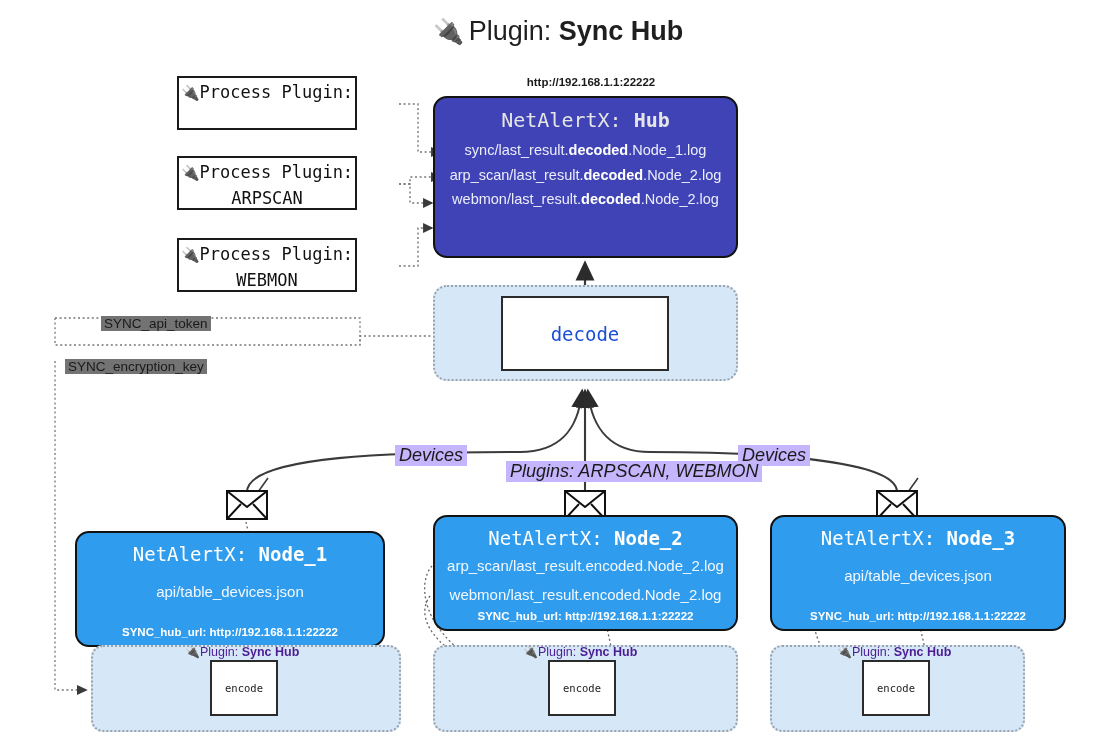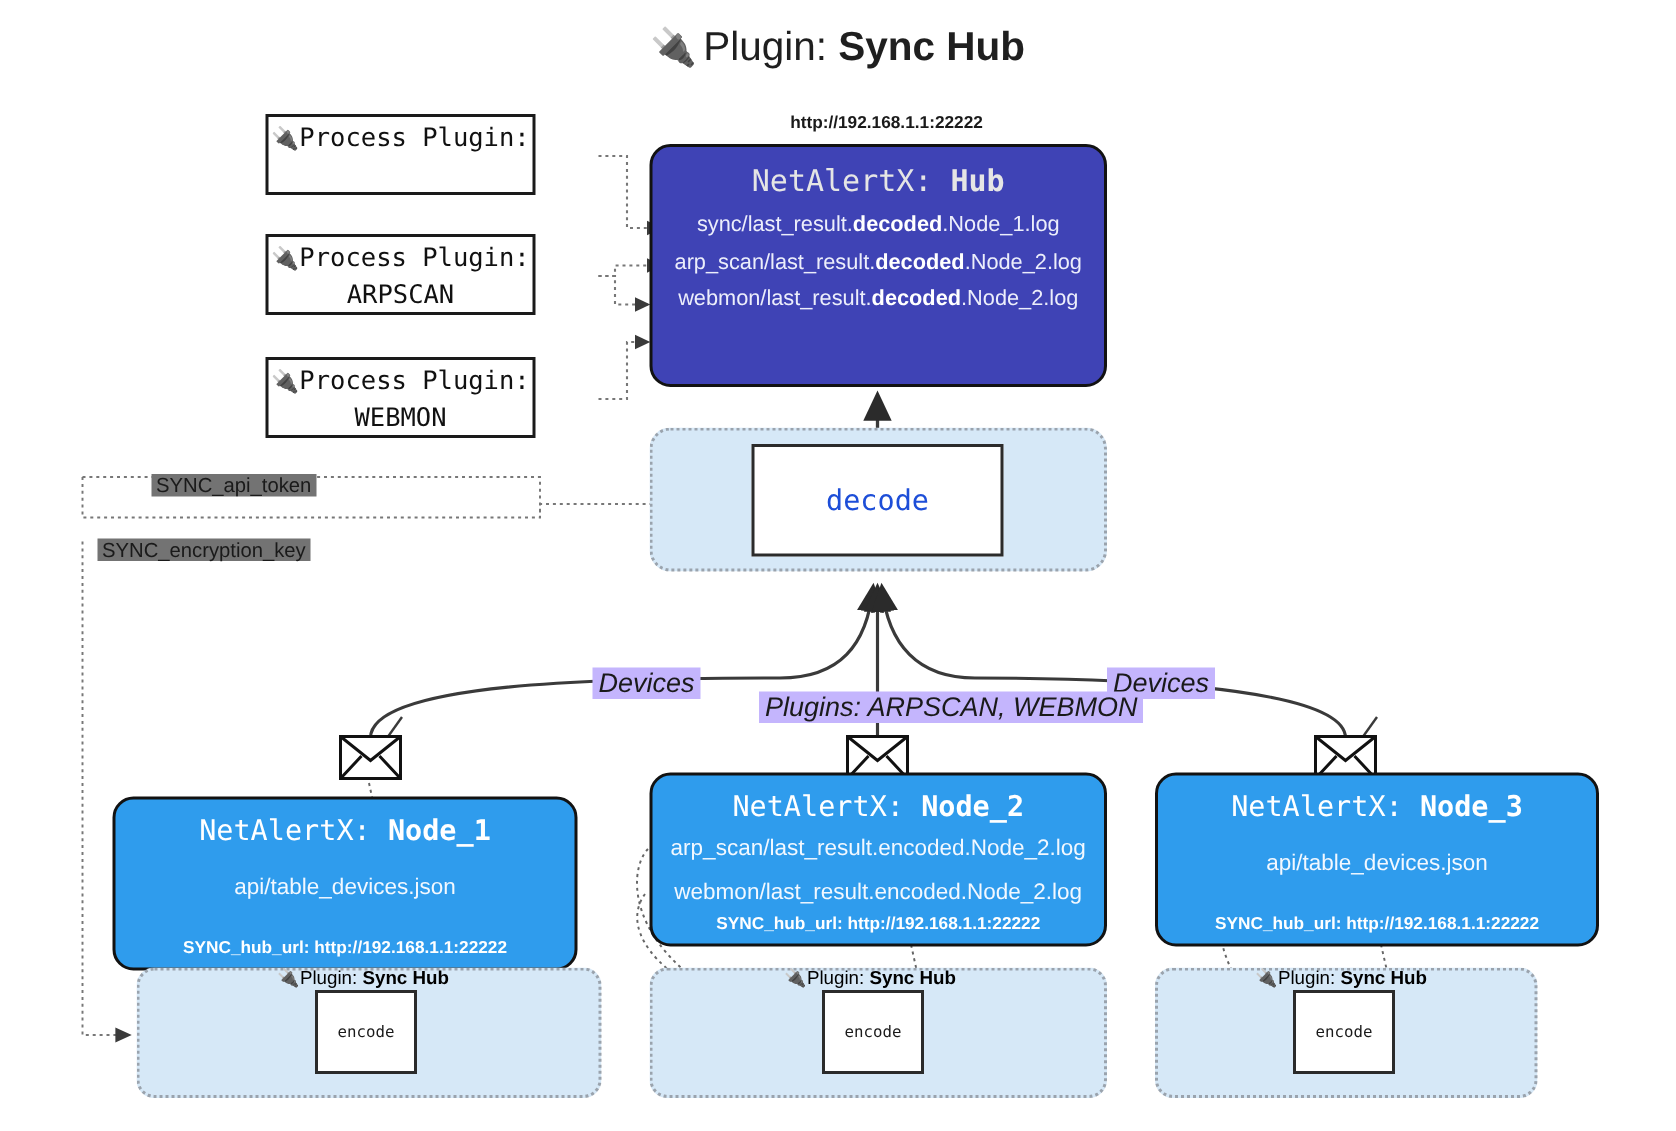--- a/index.html
+++ b/index.html
@@ -114,21 +114,21 @@
   #env3{left:876px;top:490px;}
 
   
   .pluginpanel{
     height:87px;background:#d6e8f7;border:2px dotted #9aa3ad;border-radius:12px;
   }
   #pp1{left:91px;top:645px;width:310px;}
   #pp2{left:433px;top:645px;width:305px;}
   #pp3{left:770px;top:645px;width:255px;}
   .pplabel{
-    font-size:12.5px;color:#000000;white-space:nowrap;
+    font-size:12.5px;color:#4c1d95;white-space:nowrap;
   }
   .pplabel b{font-weight:bold;}
   .pplabel .plug{font-size:12px;}
   #ppl1{left:185px;top:645px;}
   #ppl2{left:523px;top:645px;}
   #ppl3{left:837px;top:645px;}
   .encodebox{
     width:68px;height:56px;background:#ffffff;border:2px solid #2b2b2b;
     display:flex;align-items:center;justify-content:center;
     font-family:"DejaVu Sans Mono","Liberation Mono",monospace;

